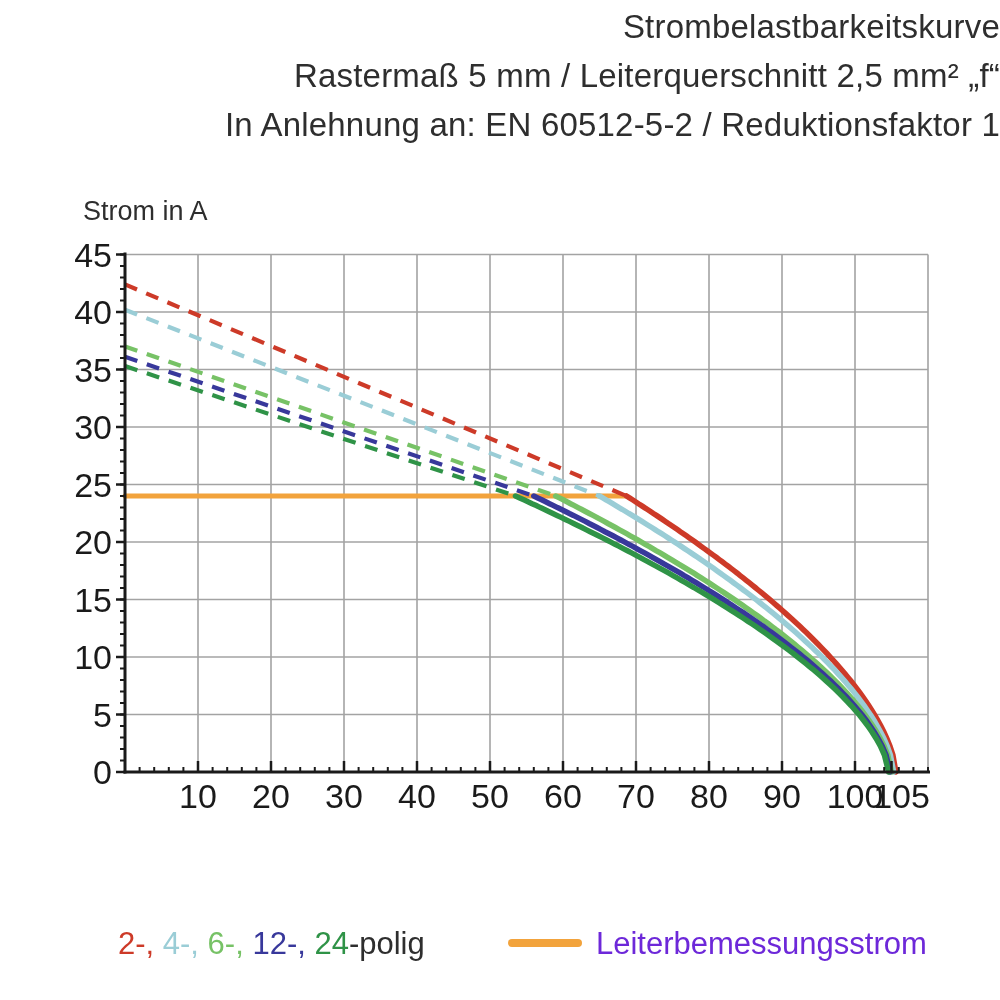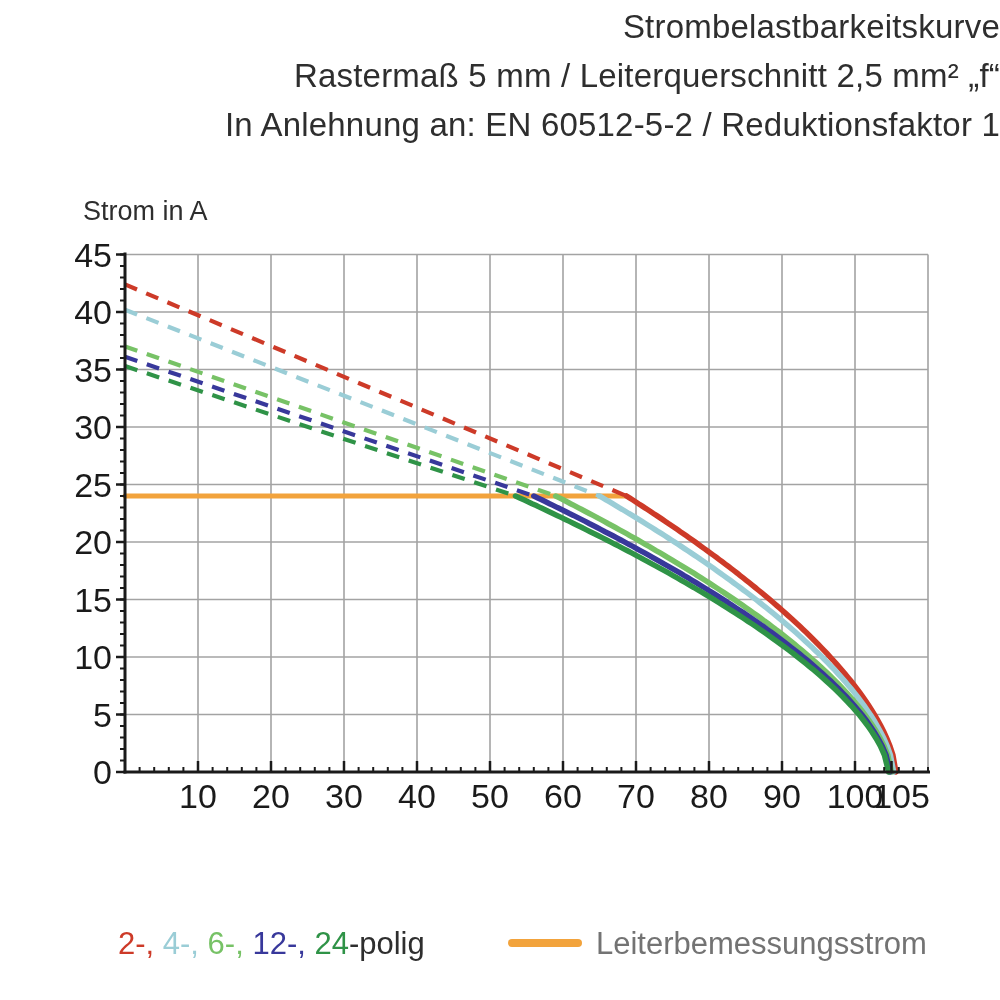--- a/index.html
+++ b/index.html
@@ -9,21 +9,21 @@
   .title-line{font-size:33px;line-height:49px;color:#2e2e2e;letter-spacing:0.2px;white-space:nowrap;}
   .axis-title{position:absolute;font-size:27px;color:#2e2e2e;white-space:nowrap;}
   #strom-label{left:83px;top:196px;}
   #temp-label{left:518px;top:840px;}
   #chart{position:absolute;left:0;top:0;}
   .legend-row{position:absolute;left:0;top:926px;width:1000px;height:46px;font-size:31px;}
   #poles-legend{position:absolute;left:118px;top:0;white-space:nowrap;}
   .rated-legend{position:absolute;left:508px;top:0;white-space:nowrap;}
   .rated-swatch{display:inline-block;width:74px;height:8px;border-radius:4px;vertical-align:middle;
                 margin-right:14px;margin-bottom:6px;}
-  .rated-label{color:#737373;text-align:center;}
+  .rated-label{color:#6d28d9;text-align:center;}
 </style>
 </head>
 <body>
 
 <div class="page">
 
   <div class="title-block">
     <div class="title-line">Strombelastbarkeitskurve</div>
     <div class="title-line">Rastermaß 5 mm / Leiterquerschnitt 2,5 mm² „f“</div>
     <div class="title-line">In Anlehnung an: EN 60512-5-2 / Reduktionsfaktor 1</div>

